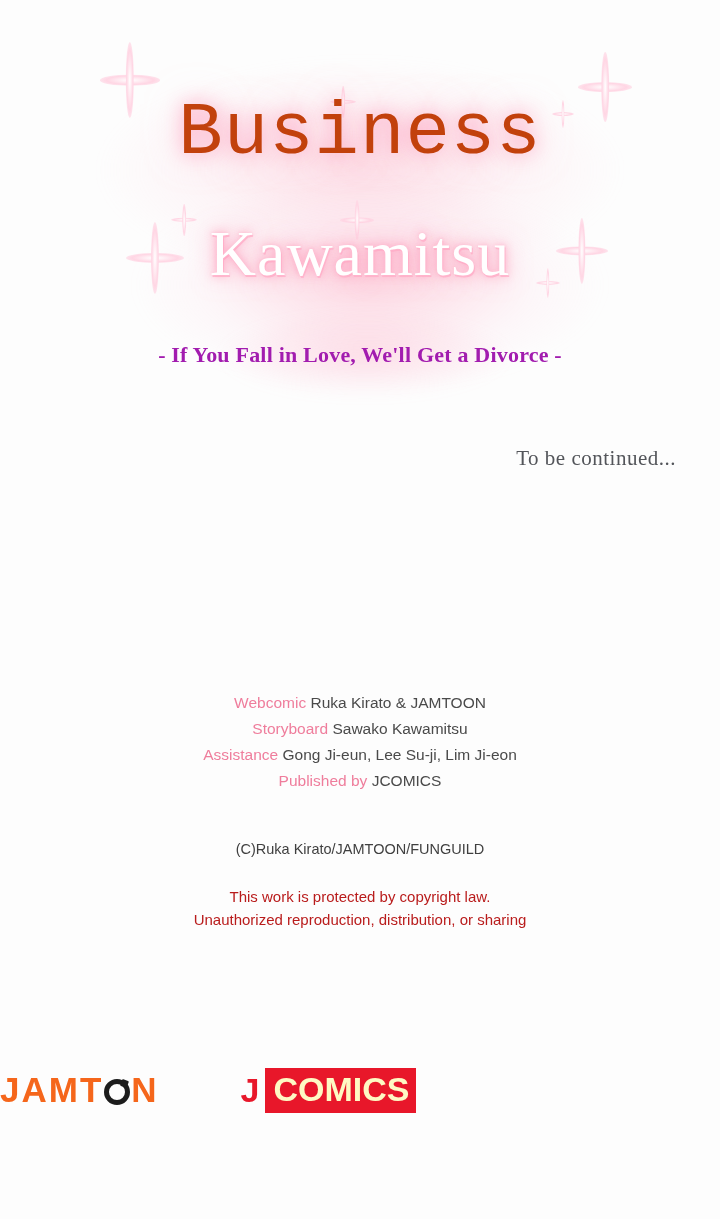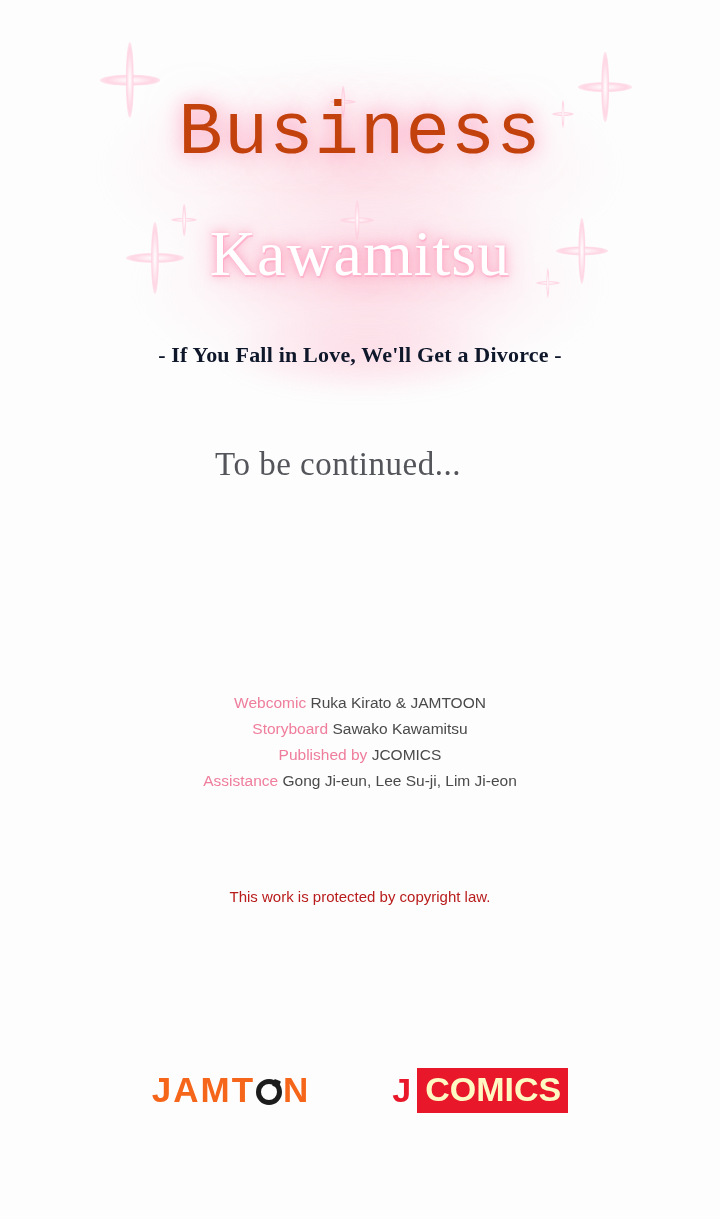--- a/index.html
+++ b/index.html
@@ -86,21 +86,21 @@
   }
   .title-tagline {
     position: absolute;
     top: 342px;
     left: 0;
     width: 720px;
     text-align: center;
     font-family: "Liberation Serif", serif;
     font-size: 22px;
     font-weight: bold;
-    color: #0f172a;
+    color: #a21caf;
     letter-spacing: 0.2px;
   }
   .star {
     position: absolute;
     pointer-events: none;
   }
   .star::before, .star::after {
     content: "";
     position: absolute;
     left: 50%;
@@ -110,23 +110,23 @@
   }
   .star::before { width: 100%; height: 14%; border-radius: 50%; }
   .star::after  { width: 14%; height: 100%; border-radius: 50%; }
 
   
   .tbc {
     position: absolute;
     top: 446px;
     left: 0;
     width: 676px;
-    text-align: center;
+    text-align: right;
     font-family: "Liberation Serif", serif;
-    font-size: 33px;
+    font-size: 21px;
     color: #53555a;
     letter-spacing: 0.5px;
   }
 
   
   .credits {
     position: absolute;
     top: 690px;
     left: 0;
     width: 720px;
@@ -161,21 +161,20 @@
   }
 
   
   .logos {
     position: absolute;
     top: 1055px;
     left: 0;
     width: 720px;
     height: 70px;
     display: flex;
-    justify-content: center;
     align-items: center;
     gap: 82px;
   }
   .jamtoon-logo {
     font-family: "Liberation Sans", sans-serif;
     font-size: 35px;
     font-weight: bold;
     color: #f5661b;
     letter-spacing: 2px;
     display: flex;
@@ -251,32 +250,34 @@
   <div class="credits">
     <div class="credit-line">
       <span class="role">Webcomic</span>
       <span>Ruka Kirato &amp; JAMTOON</span>
     </div>
     <div class="credit-line">
       <span class="role">Storyboard</span>
       <span>Sawako Kawamitsu</span>
     </div>
     <div class="credit-line">
+      <span class="role">Assistance</span>
+      <span>Gong Ji-eun, Lee Su-ji, Lim Ji-eon</span>
+    </div>
+    <div class="credit-line">
       <span class="role">Published by</span>
       <span>JCOMICS</span>
     </div>
-    <div class="credit-line">
-      <span class="role">Assistance</span>
-      <span>Gong Ji-eun, Lee Su-ji, Lim Ji-eon</span>
-    </div>
-  </div>
-
+  </div>
+
+  <div class="copyright">(C)Ruka Kirato/JAMTOON/FUNGUILD</div>
 
   <div class="notice">
     <div>This work is protected by copyright law.</div>
+    <div>Unauthorized reproduction, distribution, or sharing</div>
   </div>
 
   <div class="logos">
     <div class="jamtoon-logo">
       <span>JAMT</span>
       <span class="o-ring"></span>
       <span>N</span>
     </div>
     <div class="jcomics-logo">
       <span class="j">J</span>

